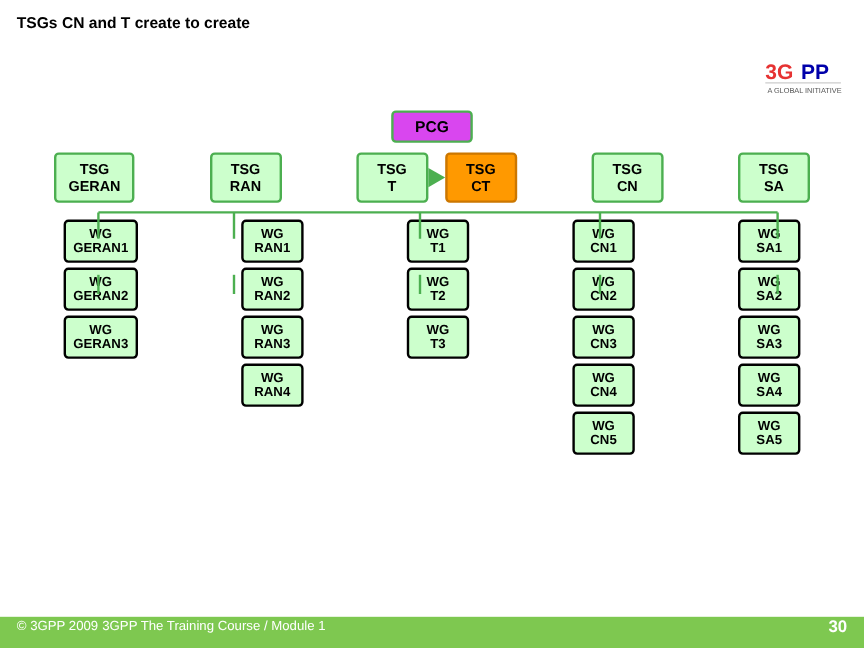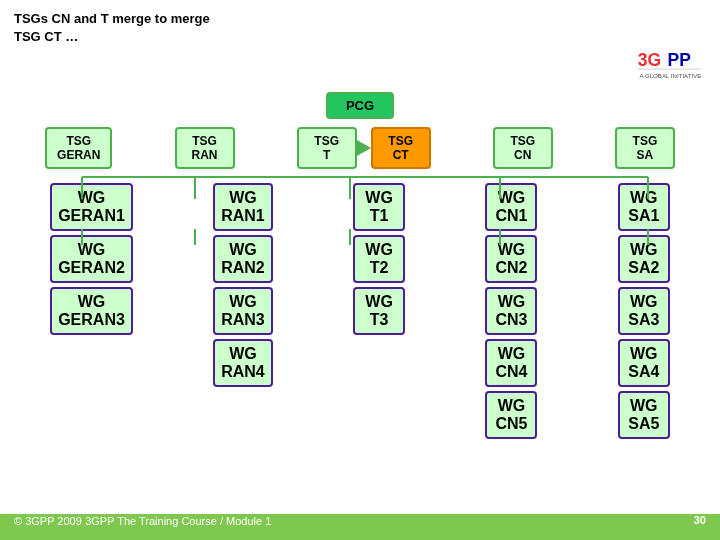--- a/index.html
+++ b/index.html
@@ -40,21 +40,21 @@
     }
 
     
     .pcg-container {
       display: flex;
       justify-content: center;
       margin-top: 2px;
     }
 
     .node-pcg {
-      background: #22c55e;
+      background: #d946ef;
       border: 2px solid #4caf50;
       border-radius: 4px;
       padding: 4px 18px;
       font-weight: bold;
       font-size: 13px;
       color: #000;
       text-align: center;
     }
 
     
@@ -109,25 +109,25 @@
 
     .wg-column {
       display: flex;
       flex-direction: column;
       align-items: center;
       gap: 4px;
     }
 
     .node-wg {
       background: #ccffcc;
-      border: 2px solid #4c1d95;
+      border: 2px solid #000000;
       border-radius: 4px;
       padding: 4px 6px;
       font-weight: bold;
-      font-size: 16px;
+      font-size: 11px;
       color: #000;
       text-align: center;
       min-width: 52px;
     }
 
     
     .footer {
       position: absolute;
       bottom: 0;
       left: 0;
@@ -139,21 +139,21 @@
       padding: 0 14px;
     }
 
     .footer-text {
       color: #ffffff;
       font-size: 11px;
     }
 
     .footer-num {
       color: #ffffff;
-      font-size: 11px;
+      font-size: 14px;
       font-weight: bold;
     }
 
     
     .svg-overlay {
       position: absolute;
       top: 0;
       left: 0;
       width: 720px;
       height: 440px;
@@ -164,22 +164,21 @@
       display: flex;
       align-items: center;
       gap: 2px;
     }
   </style>
 </head>
 <body>
 
 <div class="header">
   <div class="header-text">
-    <div>TSGs CN and T merge to merge</div>
-    <div>TSG CT …</div>
+    <div>TSGs CN and T create to create</div>
   </div>
   <div class="logo-area">
     <svg class="logo-3gpp" viewBox="0 0 80 45">
 
       <text x="2" y="22" font-size="20" font-weight="bold" fill="#e63232">3G</text>
       <text x="36" y="22" font-size="20" font-weight="bold" fill="#0000aa">PP</text>
       <line x1="2" y1="26" x2="74" y2="26" stroke="#cccccc" stroke-width="1"></line>
       <text x="4" y="36" font-size="7" fill="#555555">A GLOBAL INITIATIVE</text>
     </svg>
   </div>

